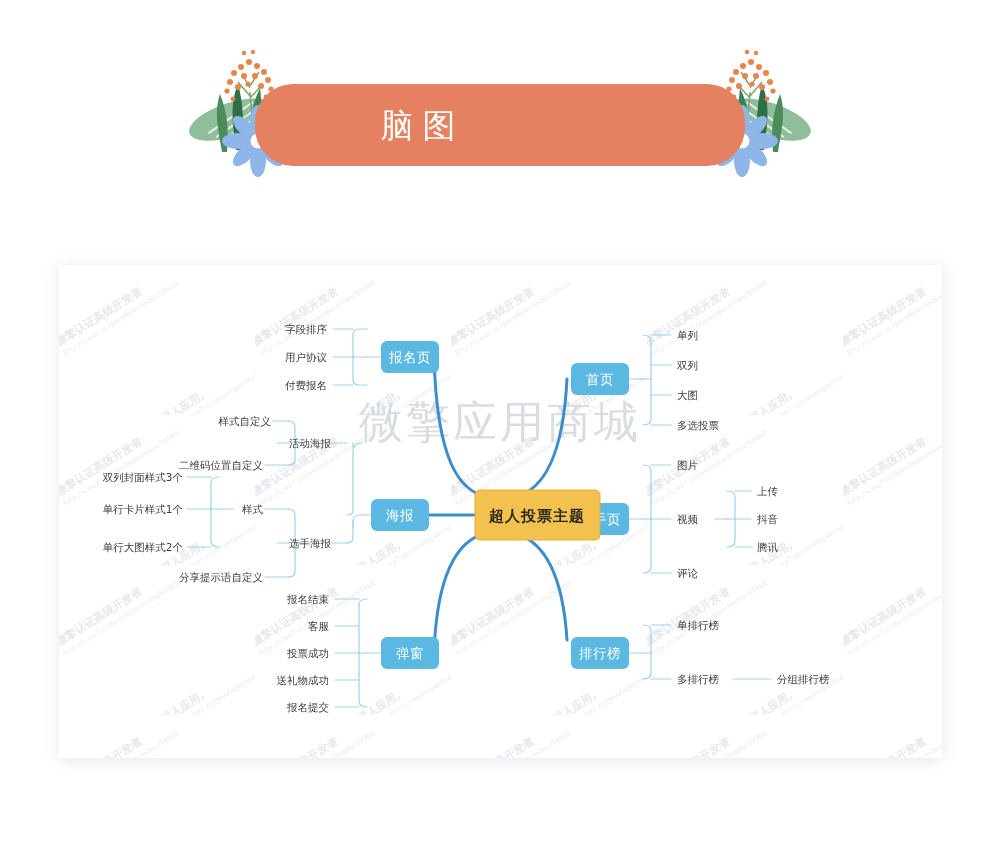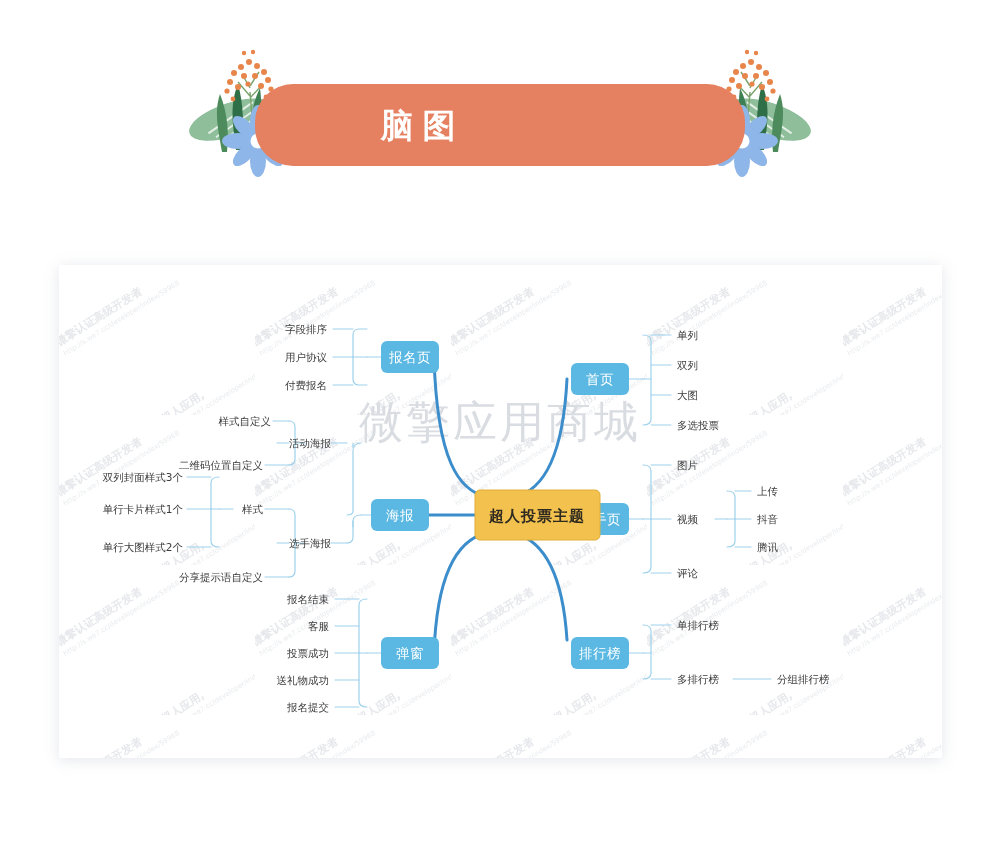--- a/index.html
+++ b/index.html
@@ -24,21 +24,21 @@
   #banner-svg { position: absolute; left: 0; top: 0; }
   #banner-title {
     position: absolute;
     left: 0; top: 96px;
     width: 836px;
     text-align: center;
     color: #ffffff;
     font-size: 33px;
     letter-spacing: 9px;
     text-indent: 9px;
-    font-weight: 700;
+    font-weight: 400;
     line-height: 60px;
     user-select: none;
   }
 
   
   #mindmap-card {
     position: absolute;
     left: 59px; top: 265px;
     width: 883px; height: 493px;
     background: #ffffff;

